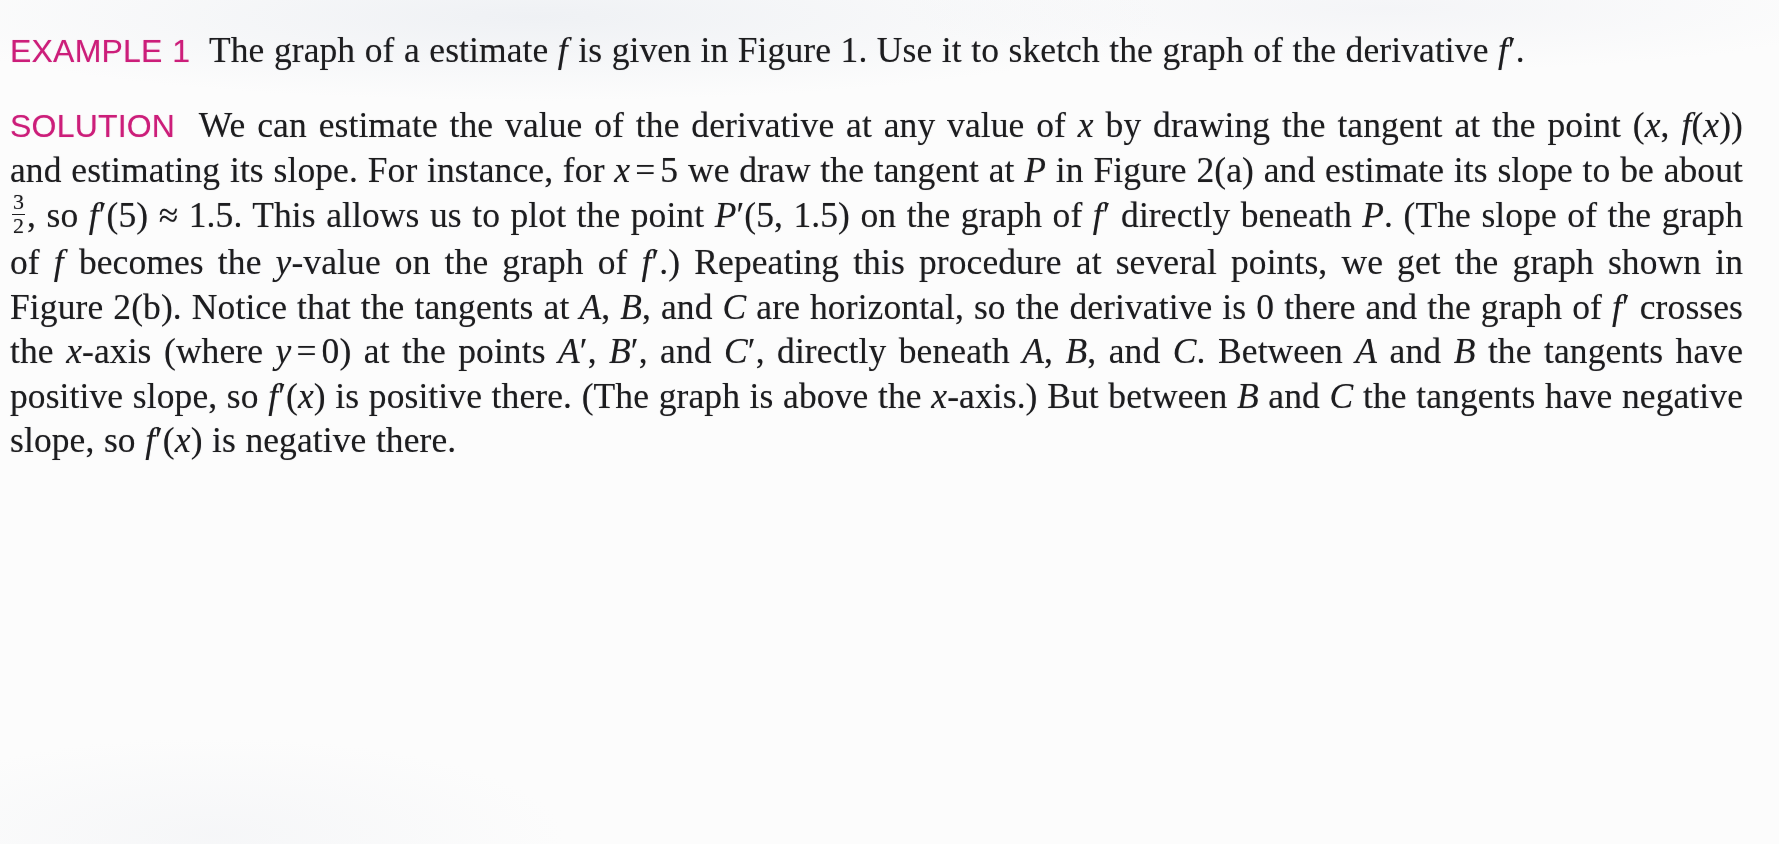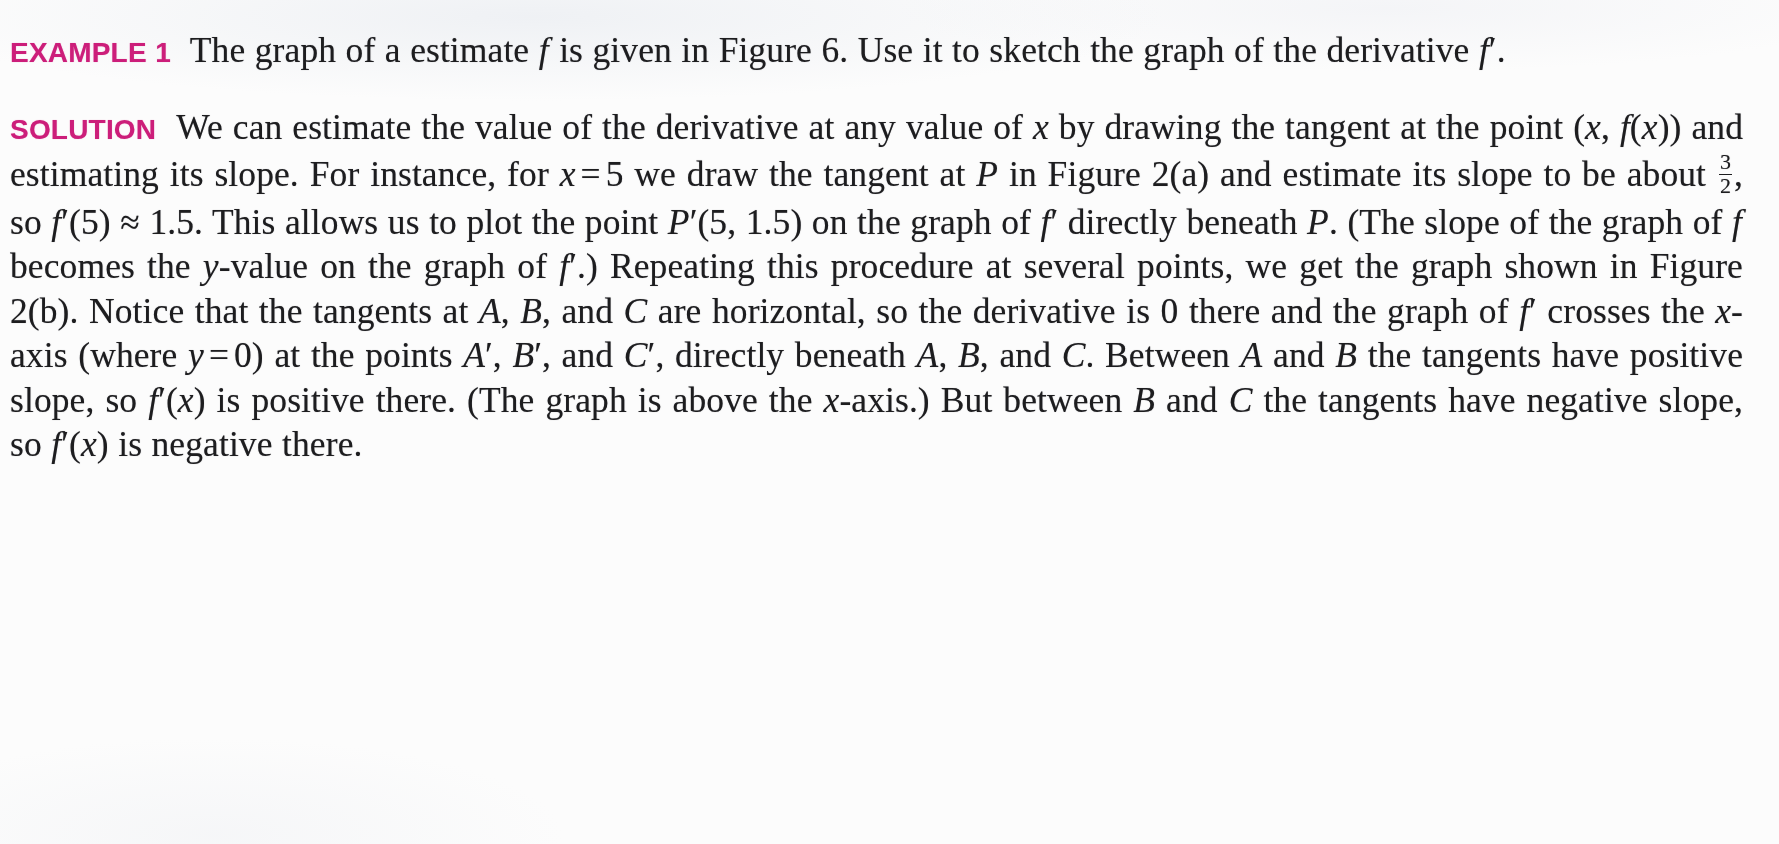--- a/index.html
+++ b/index.html
@@ -43,23 +43,23 @@
     
     text-rendering: optimizeLegibility;
     text-shadow: 0 0 0.85px rgba(60,60,70,0.55);
     margin: 0;
   }
   #para-example { margin-bottom: 29px; }
 
   
   .runin {
     font-family: "Liberation Sans", "DejaVu Sans", sans-serif;
-    font-weight: bold;
+    font-weight: normal;
     color: #cc1e7a;
-    font-size: 28px;
+    font-size: 32px;
     letter-spacing: 0.2px;
     text-shadow: 0 0 1px rgba(204,30,122,0.45);
   }
   .runin .num { letter-spacing: 0; }
 
   
   .mi { font-style: italic; }
   .mi-sp { font-style: italic; padding-right: 1px; }
   .prime { font-style: normal; letter-spacing: 0; }
   .op { padding: 0 5px; }
@@ -79,18 +79,18 @@
   .frac .den  { display: block; padding: 0 1px; border-top: 1.6px solid #1d1d1f; }
 
   .nowrap { white-space: nowrap; }
 </style>
 </head>
 <body>
 
 <div id="page">
   <div class="content">
 
-    <p class="para" id="para-example"><span class="runin"><span>EXAMPLE</span>&nbsp;<span class="num">1</span></span>&nbsp;&nbsp;<span>The graph of a estimate </span><span class="mi-sp">f</span><span> is given in Figure 6. Use it to sketch the graph of the derivative </span><span class="nowrap"><span class="mi">f</span><span class="prime">′</span></span><span>.</span></p>
+    <p class="para" id="para-example"><span class="runin"><span>EXAMPLE</span>&nbsp;<span class="num">1</span></span>&nbsp;&nbsp;<span>The graph of a estimate </span><span class="mi-sp">f</span><span> is given in Figure 1. Use it to sketch the graph of the derivative </span><span class="nowrap"><span class="mi">f</span><span class="prime">′</span></span><span>.</span></p>
 
     <p class="para" id="para-solution"><span class="runin">SOLUTION</span>&nbsp;&nbsp;<span>We can estimate the value of the derivative at any value of </span><span class="mi">x</span><span> by drawing the tangent at the point (</span><span class="mi">x</span><span>, </span><span class="mi">f</span><span>(</span><span class="mi">x</span><span>)) and estimating its slope. For instance, for </span><span class="nowrap"><span class="mi">x</span><span class="op">=</span><span>5</span></span><span> we draw the tangent at </span><span class="mi">P</span><span> in Figure 2(a) and estimate its slope to be about </span><span class="frac"><span class="num">3</span><span class="den">2</span></span><span>, so </span><span class="nowrap"><span class="mi">f</span><span class="prime">′</span><span>(5) </span><span>≈</span></span><span> 1.5. This allows us to plot the point </span><span class="nowrap"><span class="mi">P</span><span class="prime">′</span></span><span>(5, 1.5) on the graph of </span><span class="nowrap"><span class="mi">f</span><span class="prime">′</span></span><span> directly beneath </span><span class="mi">P</span><span>. (The slope of the graph of </span><span class="mi-sp">f</span><span> becomes the </span><span class="mi">y</span><span>-value on the graph of </span><span class="nowrap"><span class="mi">f</span><span class="prime">′</span></span><span>.) Repeating this procedure at several points, we get the graph shown in Figure 2(b). Notice that the tangents at </span><span class="mi">A</span><span>, </span><span class="mi">B</span><span>, and </span><span class="mi">C</span><span> are horizontal, so the derivative is 0 there and the graph of </span><span class="nowrap"><span class="mi">f</span><span class="prime">′</span></span><span> crosses the </span><span class="mi">x</span><span>-axis (where </span><span class="nowrap"><span class="mi">y</span><span class="op">=</span><span>0</span></span><span>) at the points </span><span class="nowrap"><span class="mi">A</span><span class="prime">′</span></span><span>, </span><span class="nowrap"><span class="mi">B</span><span class="prime">′</span></span><span>, and </span><span class="nowrap"><span class="mi">C</span><span class="prime">′</span></span><span>, directly beneath </span><span class="mi">A</span><span>, </span><span class="mi">B</span><span>, and </span><span class="mi">C</span><span>. Between </span><span class="mi">A</span><span> and </span><span class="mi">B</span><span> the tangents have positive slope, so </span><span class="nowrap"><span class="mi">f</span><span class="prime">′</span><span>(</span><span class="mi">x</span></span><span>) is positive there. (The graph is above the </span><span class="mi">x</span><span>-axis.) But between </span><span class="mi">B</span><span> and </span><span class="mi">C</span><span> the tangents have negative slope, so </span><span class="nowrap"><span class="mi">f</span><span class="prime">′</span><span>(</span><span class="mi">x</span></span><span>) is negative there.</span></p>
 
   </div>
 </div>
 
 </body></html>

